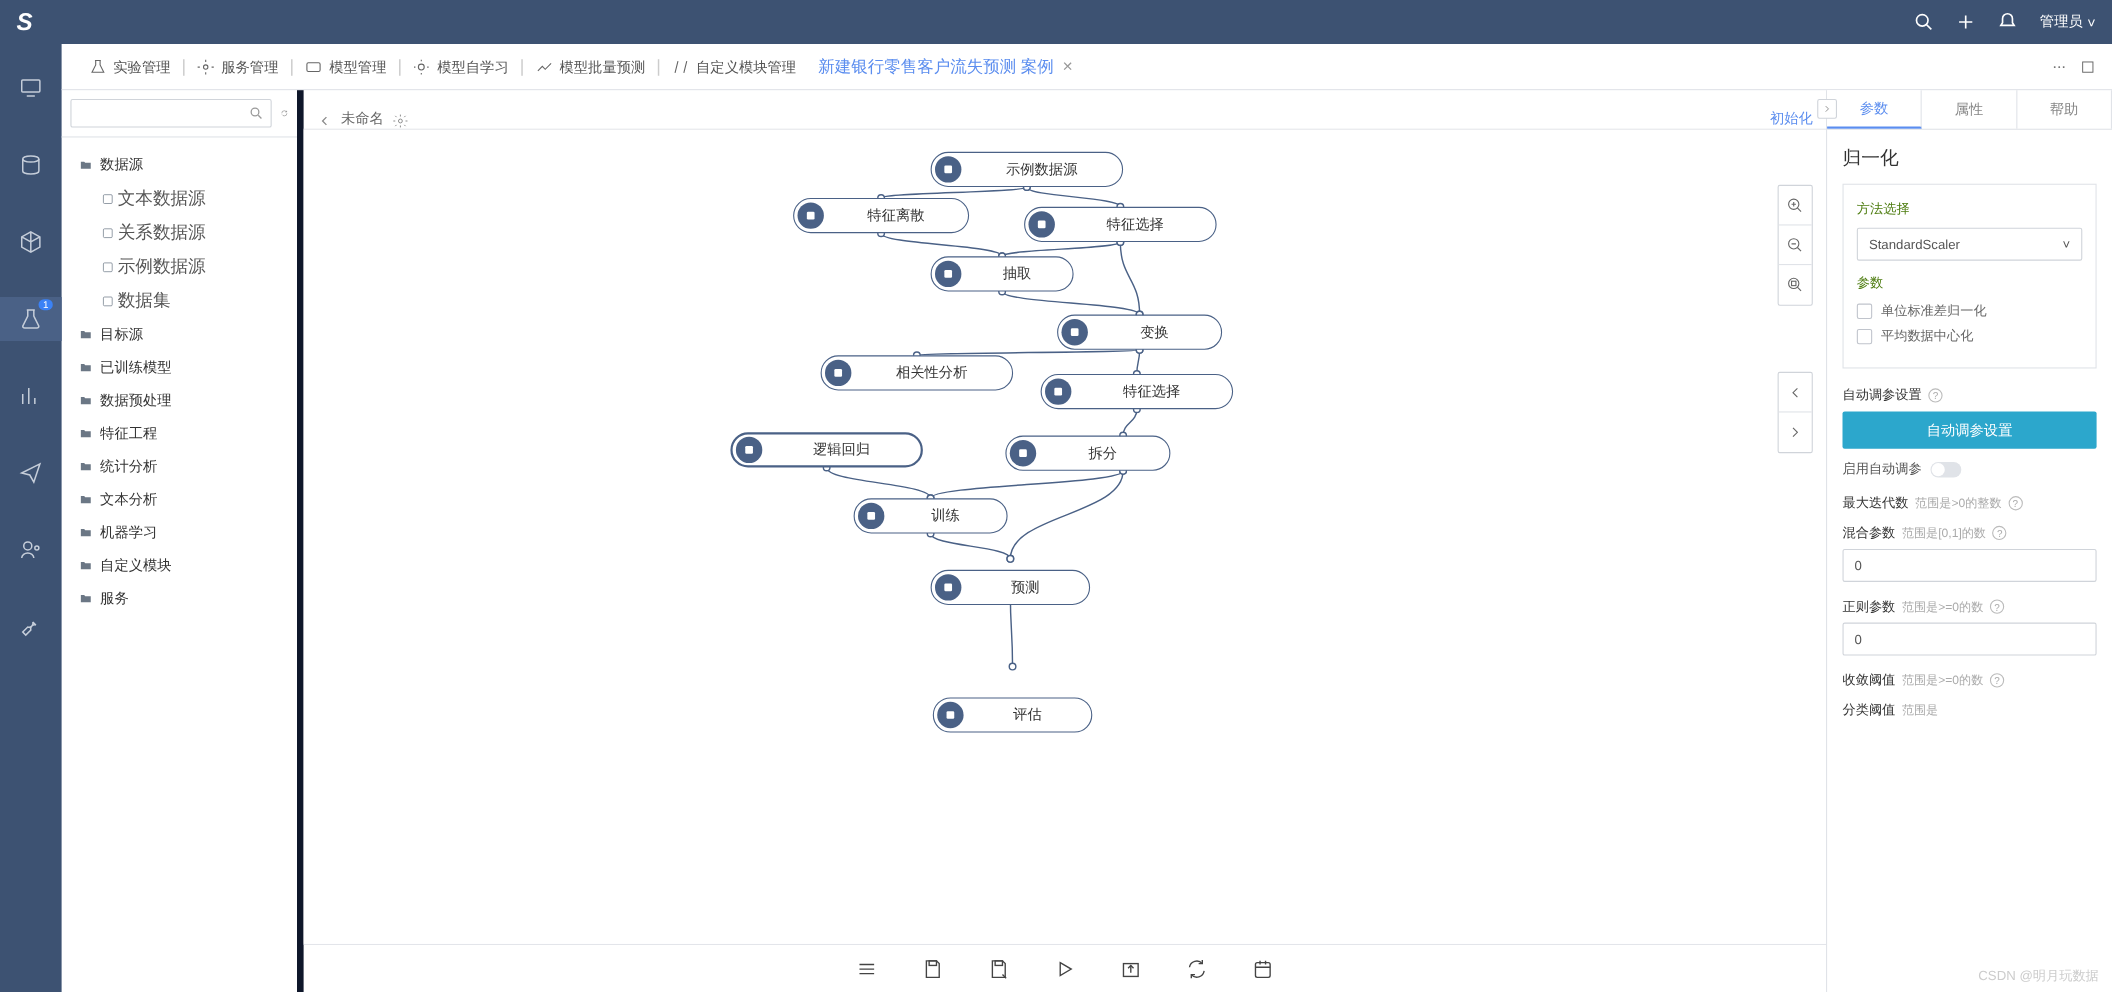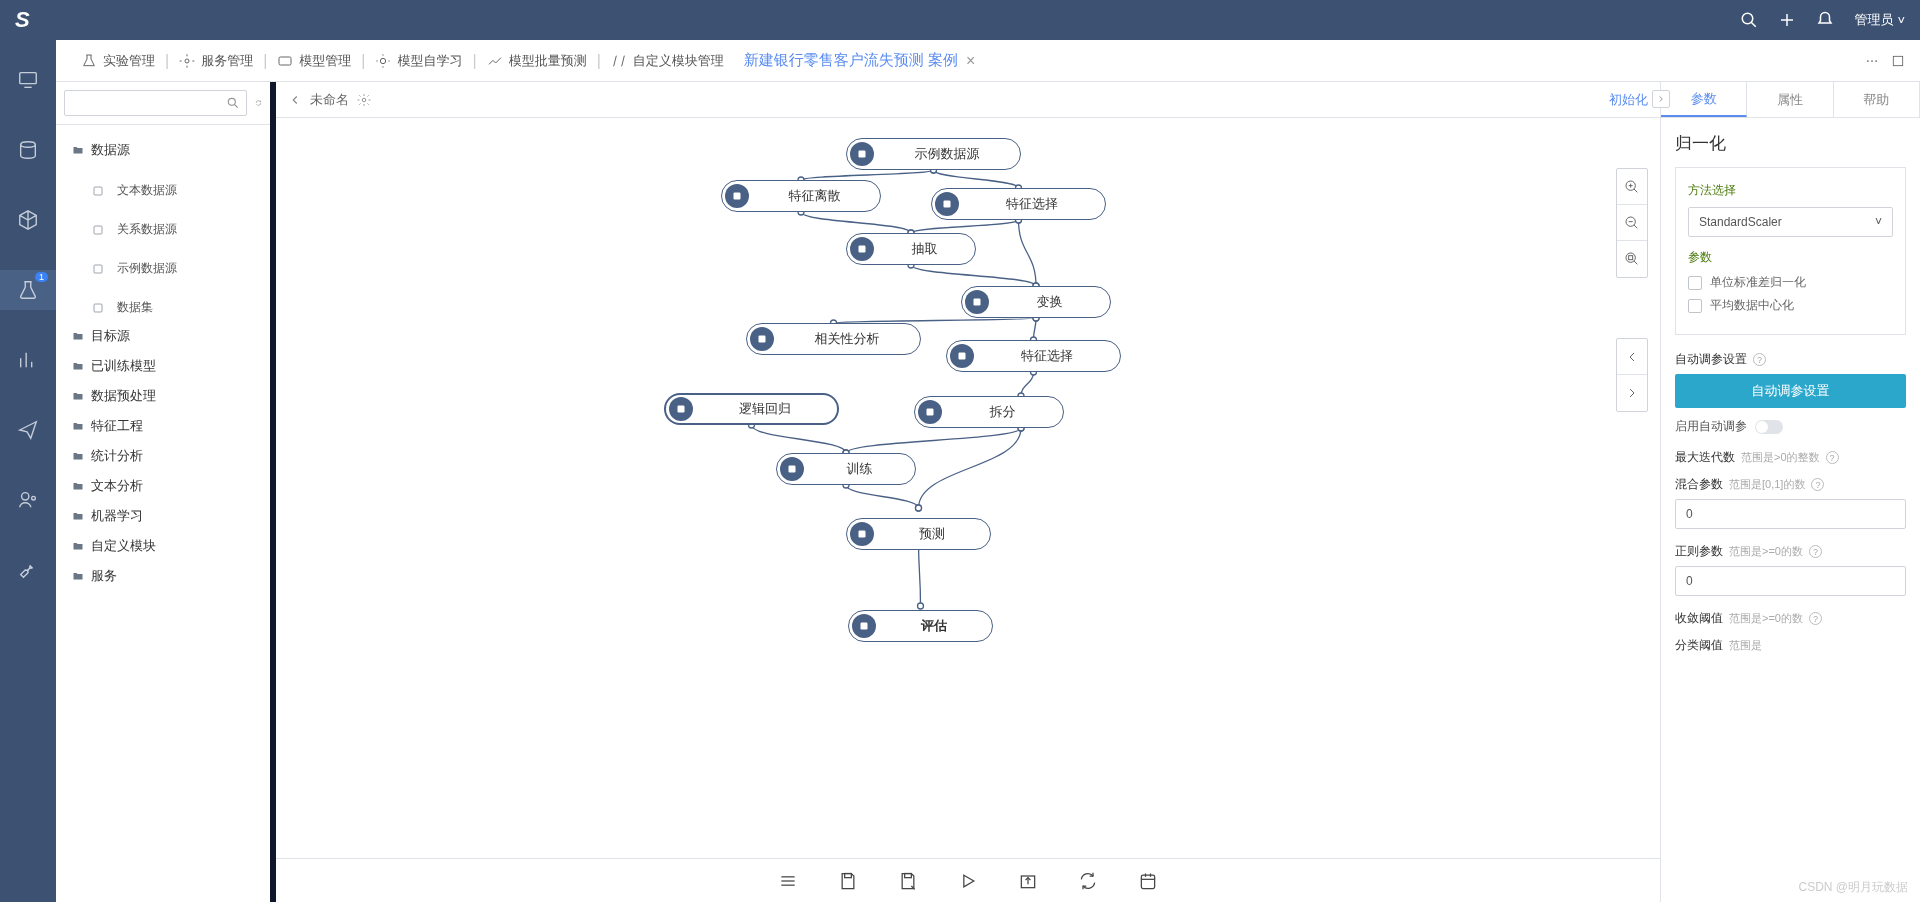--- a/index.html
+++ b/index.html
@@ -26,25 +26,25 @@
 .dots-icon { width: 14px; height: 14px; cursor: pointer; }
 .workspace { flex: 1; display: flex; }
 .left-panel { width: 220px; border-right: 6px solid #0f172a; display: flex; flex-direction: column; }
 .search-row { display: flex; align-items: center; padding: 8px; gap: 8px; border-bottom: 1px solid #e0e3e8; }
 .search-box { flex: 1; height: 26px; border: 1px solid #d0d4da; border-radius: 2px; display: flex; align-items: center; padding: 0 6px; }
 .search-box input { border: none; outline: none; flex: 1; font-size: 12px; }
 .search-icn { width: 14px; height: 14px; fill: #999; }
 .refresh-icn { width: 16px; height: 16px; cursor: pointer; stroke: #666; fill: none; }
 .tree { padding: 10px 0; overflow-y: auto; }
 .tree-folder { display: flex; align-items: center; gap: 6px; padding: 6px 15px; font-size: 13px; color: #333; cursor: pointer; }
-.tree-sub { display: flex; align-items: center; gap: 12px; padding: 5px 15px 5px 35px; font-size: 12px; color: #555; cursor: pointer; margin-top: 12px; }
+.tree-sub { display: flex; align-items: center; gap: 2px; padding: 5px 15px 5px 35px; font-size: 16px; color: #555; cursor: pointer; }
 .folder-icn { width: 14px; height: 12px; fill: #6b7785; }
 .sub-icn { width: 14px; height: 12px; fill: none; stroke: #6b7785; stroke-width: 1.3; }
 .canvas-area { flex: 1; display: flex; flex-direction: column; position: relative; }
-.canvas-header { height: 36px; border-bottom: 1px solid #e0e3e8; display: flex; align-items: center; padding: 0 12px; gap: 8px; font-size: 13px; color: #666; }
+.canvas-header { height: 36px; border-bottom: 1px solid #e0e3e8; display: flex; align-items: flex-end; padding: 0 12px; gap: 8px; font-size: 13px; color: #666; }
 .init-btn { margin-left: auto; color: #5b8def; cursor: pointer; font-size: 13px; }
 .canvas { flex: 1; position: relative; background: #fff; }
 .canvas svg.edges { position: absolute; top: 0; left: 0; width: 100%; height: 100%; pointer-events: none; }
 .node { position: absolute; height: 32px; border: 1.5px solid #4a6186; border-radius: 16px; background: #fff; display: flex; align-items: center; font-size: 13px; color: #333; }
 .node.selected { border-width: 2.5px; }
 .node-icon { width: 24px; height: 24px; border-radius: 12px; background: #4a6186; margin-left: 3px; display: flex; align-items: center; justify-content: center; }
 .node-icon svg { width: 14px; height: 14px; fill: #fff; }
 .node-label { flex: 1; text-align: center; padding: 0 20px; }
 .zoom-controls { position: absolute; right: 12px; top: 50px; display: flex; flex-direction: column; gap: 0; border: 1px solid #d0d4da; border-radius: 2px; background: #fff; }
 .zoom-btn { width: 30px; height: 36px; display: flex; align-items: center; justify-content: center; border-bottom: 1px solid #e0e3e8; cursor: pointer; }
@@ -487,21 +487,21 @@
               <span class="node-label">训练</span>
             </div>
             <div class="node" style="left: 570px; top: 376px; width: 145px; margin-top: 24px;">
               <div class="node-icon">
                 <svg viewBox="0 0 24 24">
                   <rect x="6" y="6" width="12" height="12" rx="2"></rect>
                 </svg>
               </div>
               <span class="node-label">预测</span>
             </div>
-            <div class="node" style="left: 572px; top: 492px; width: 145px; font-weight: bold;">
+            <div class="node" style="left: 572px; top: 516px; width: 145px;">
               <div class="node-icon">
                 <svg viewBox="0 0 24 24">
                   <rect x="6" y="6" width="12" height="12" rx="2"></rect>
                 </svg>
               </div>
               <span class="node-label">评估</span>
             </div>
           </div>
         <div class="bottom-toolbar">
           <div class="tb-btn"><svg viewBox="0 0 24 24">

